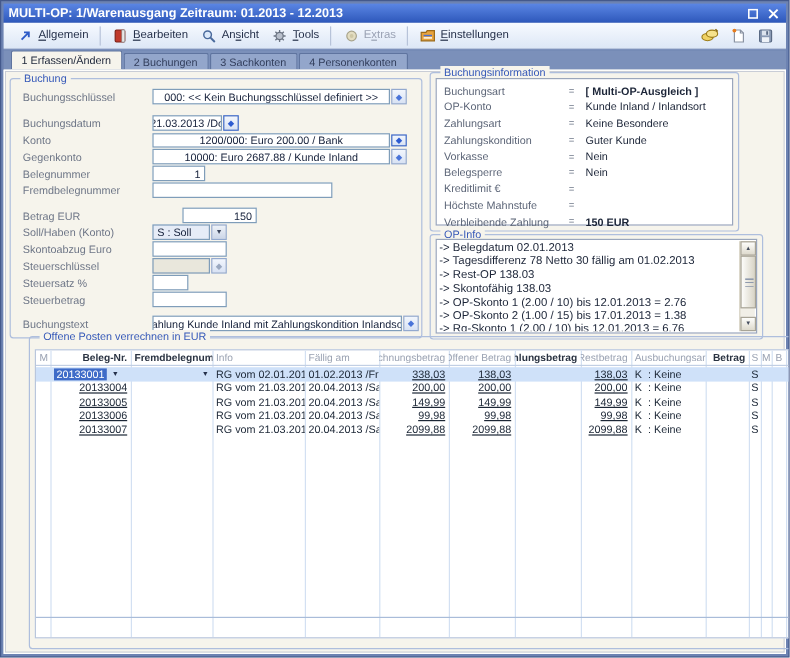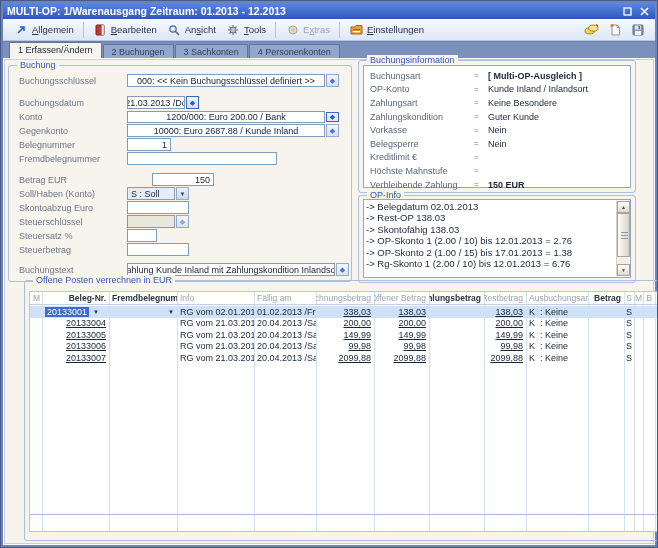--- a/index.html
+++ b/index.html
@@ -292,21 +292,21 @@
 
       <div class="frow" style="top:197px;">
         <span class="flabel">Buchungstext</span>
         <span class="combo" style="width:222px;">
           <span class="ctext">Zahlung Kunde Inland mit Zahlungskondition Inlandsort</span>
           <span class="cbtn">◆</span>
         </span>
       </div>
     </div>
 
-    <div class="groupbox" style="left:354px;top:1px;width:278px;height:133px;text-decoration:underline;">
+    <div class="groupbox" style="left:354px;top:1px;width:258px;height:133px;text-decoration:underline;">
       <span class="legend">Buchungsinformation</span>
       <div class="panel-inner">
         <div id="binfo-rows" style="padding-top:3px;">
             <div class="birow strong">
               <span class="bi-label">Buchungsart</span>
               <span class="bi-sep">=</span>
               <span class="bi-value">[ Multi-OP-Ausgleich ]</span>
             </div>
             <div class="birow">
               <span class="bi-label">OP-Konto</span>
@@ -350,20 +350,21 @@
             </div>
           </div>
       </div>
     </div>
 
     <div class="groupbox" style="left:354px;top:136px;width:278px;height:88px;">
       <span class="legend">OP-Info</span>
       <div class="panel-inner" style="top:3px;">
         <div id="opinfo-lines">
             <div class="opline">-&gt; Belegdatum 02.01.2013</div>
+            <div class="opline">-&gt; Tagesdifferenz 78 Netto 30 fällig am 01.02.2013</div>
             <div class="opline">-&gt; Rest-OP 138.03</div>
             <div class="opline">-&gt; Skontofähig 138.03</div>
             <div class="opline">-&gt; OP-Skonto 1 (2.00 / 10) bis 12.01.2013 = 2.76</div>
             <div class="opline">-&gt; OP-Skonto 2 (1.00 / 15) bis 17.01.2013 = 1.38</div>
             <div class="opline">-&gt; Rg-Skonto 1 (2.00 / 10) bis 12.01.2013 = 6.76</div>
           </div>
         <div class="vscroll">
           <span class="vs-btn vs-up">▲</span>
           <span class="vs-thumb">
               <span class="vs-grip"></span>

